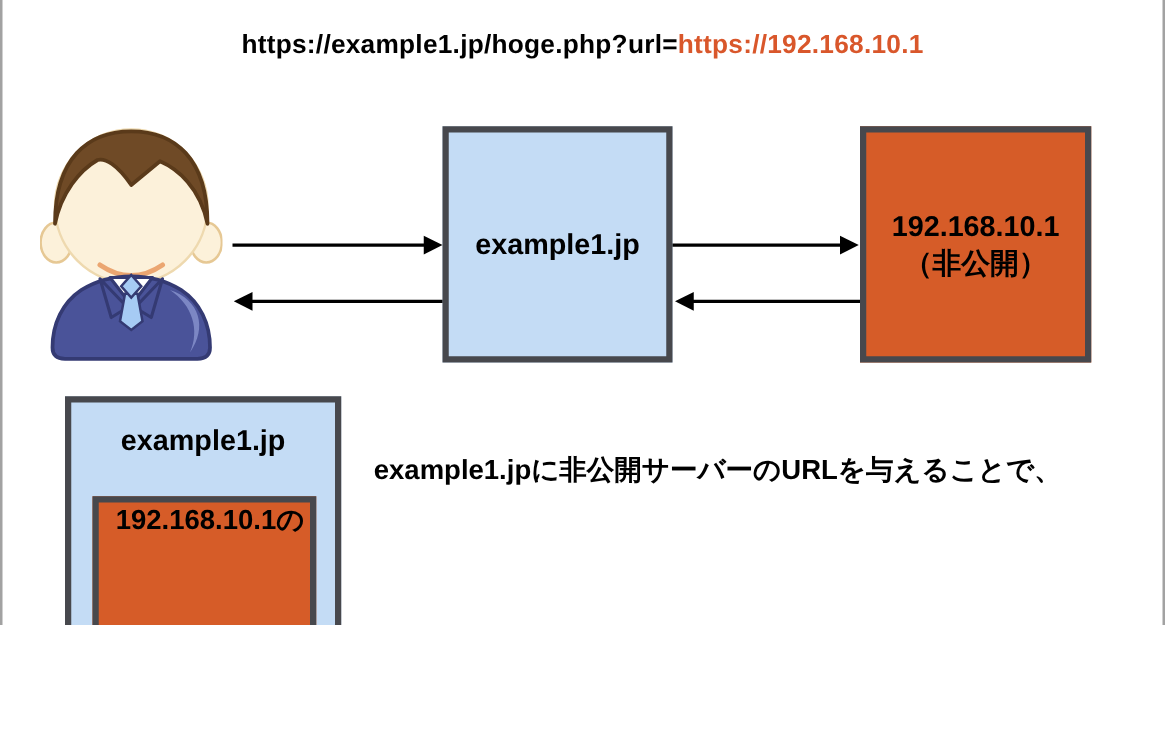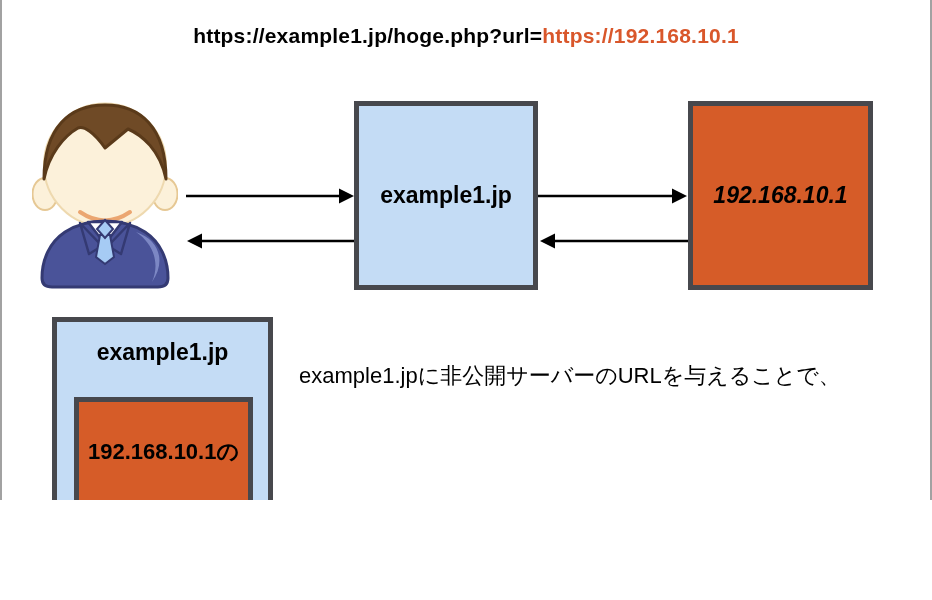--- a/index.html
+++ b/index.html
@@ -17,46 +17,46 @@
   }
   .title .hl { color:var(--highlight,#d9572b); }
 
   .box {
     position:absolute; box-sizing:border-box;
     border:5px solid var(--box-border,#47484d);
     display:flex; flex-direction:column; align-items:center; justify-content:center;
     text-align:center; font-weight:700; font-size:23px; line-height:29px;
   }
   .box-public  { left:352px; top:101px; width:184px; height:189px; background:var(--public-fill,#c4dcf5); }
-  .box-private { left:686px; top:101px; width:185px; height:189px; background:var(--private-fill,#d65c28);font-style:italic; }
+  .box-private { left:686px; top:101px; width:185px; height:189px; background:var(--private-fill,#d65c28); }
 
   .avatar { position:absolute; left:30px; top:102px; width:146px; height:188px; }
 
   .arrow-layer { position:absolute; left:0; top:0; width:932px; height:600px; pointer-events:none; }
   .arrow-layer line    { stroke:#000; stroke-width:2.6; }
   .arrow-layer polygon { fill:#000; }
 
   .result-outer {
     position:absolute; left:50px; top:317px; width:221px; height:222px;
     box-sizing:border-box; background:var(--public-fill,#c4dcf5);
     border:5px solid var(--box-border,#47484d);
   }
   .result-label {
     margin-top:17px; text-align:center; font-size:23px; font-weight:700;
   }
   .result-inner {
     position:absolute; left:17px; top:75px; width:179px; height:110px;
     box-sizing:border-box; background:var(--private-fill,#d65c28);
     border:5px solid var(--box-border,#47484d);
-    display:flex; flex-direction:column; justify-content:center;
+    display:flex; flex-direction:row; justify-content:center;
     padding-left:9px; font-size:22px; line-height:28px; font-weight:700;
   }
   .caption {
     position:absolute; left:297px; top:362px;
-    font-size:22px; line-height:28px; font-weight:400; white-space:nowrap;
+    font-size:22px; line-height:28px; font-weight:700; white-space:nowrap;
   }
 </style>
 </head>
 <body>
 
 <div class="canvas">
 
   <div class="title">
     <span>https://example1.jp/hoge.php?url=</span><span class="hl">https://192.168.10.1</span>
   </div>
@@ -88,20 +88,21 @@
     <path d="M 68 133 L 78 133 L 82 155 L 73 162 L 64 155 Z" fill="#a6cbf4" stroke="#343a73" stroke-width="2"></path>
     <path d="M 73 118 L 81 127 L 73 136 L 65 127 Z" fill="#a6cbf4" stroke="#343a73" stroke-width="2"></path>
   </svg>
 
   <div class="box box-public">
     <div>example1.jp</div>
   </div>
 
   <div class="box box-private">
     <div>192.168.10.1</div>
+    <div>（非公開）</div>
   </div>
 
   <svg class="arrow-layer" viewBox="0 0 932 600" aria-hidden="true">
     <g>
       <line x1="184" y1="196" x2="338" y2="196"></line>
       <polygon points="337,188.5 352,196 337,203.5"></polygon>
     </g>
     <g>
       <line x1="352" y1="241" x2="199" y2="241"></line>
       <polygon points="200,233.5 185,241 200,248.5"></polygon>

